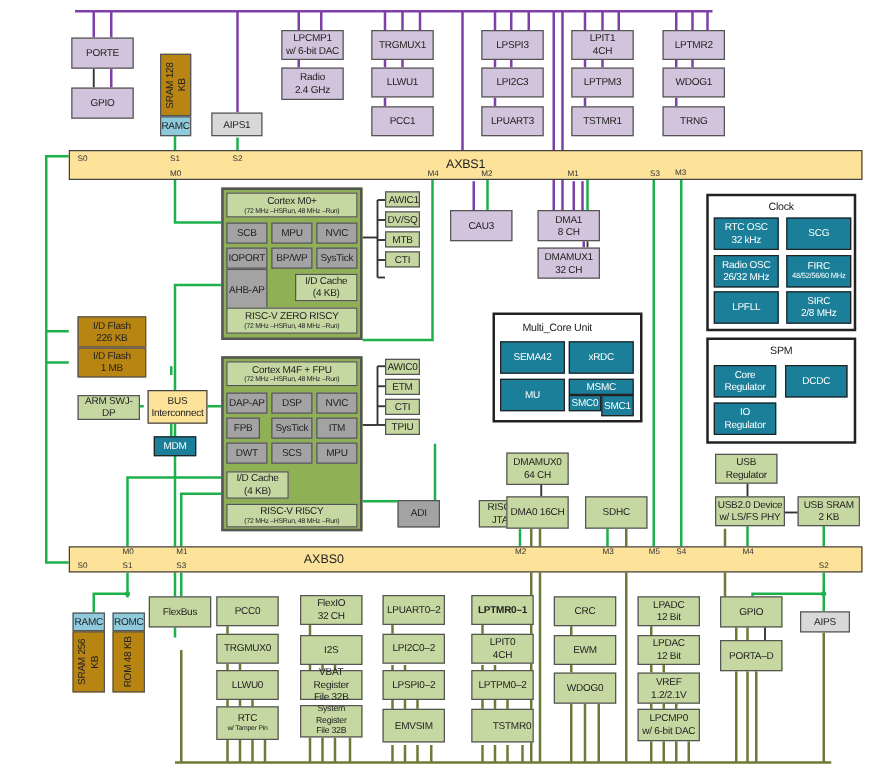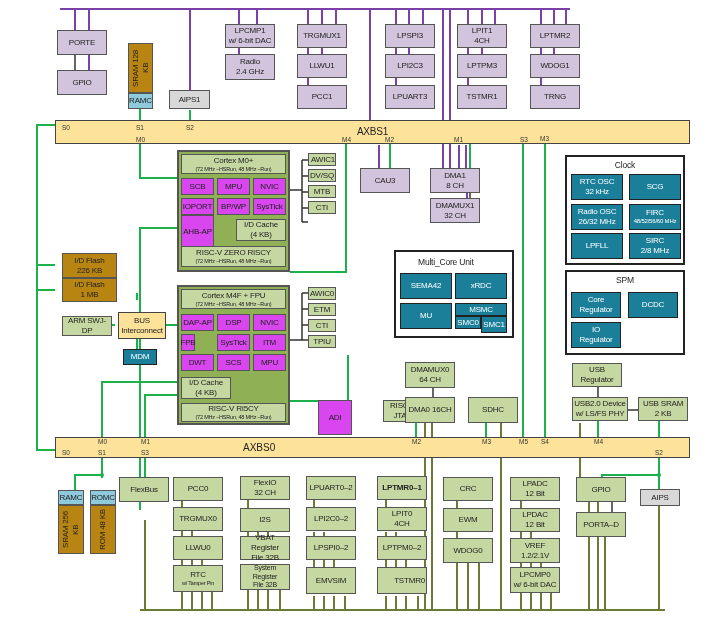--- a/index.html
+++ b/index.html
@@ -1,21 +1,21 @@
 <!DOCTYPE html>
 <html><head>
 <meta charset="utf-8">
 <style>
   html,body{margin:0;padding:0;background:#fff;}
   body{width:708px;height:622px;position:relative;overflow:hidden;font-family:"Liberation Sans",sans-serif;color:#222;}
   .b{position:absolute;box-sizing:border-box;display:flex;flex-direction:column;align-items:center;justify-content:center;text-align:center;line-height:1.25;font-size:8px;letter-spacing:-0.2px;}
   .pur{background:#d2c4dc;border:1.5px solid #555;}
   .grn{background:#c6d8a1;border:1.5px solid #555;}
   .dgrn{background:#8fb055;border:2px solid #555;}
-  .wht{background:#d946ef;border:1.5px solid #555;}
+  .wht{background:#a3a3a3;border:1.5px solid #555;}
   .teal{background:#1b7f99;border:1.5px solid #222;color:#fff;}
   .blue{background:#8ec9dc;border:1.5px solid #555;}
   .gold{background:#b88412;border:1.5px solid #555;}
   .gray{background:#d8d8d8;border:1.5px solid #555;}
   .bus{background:#fde29a;border:1.5px solid #444;}
   .frame{background:#fff;border:2px solid #222;}
   .sub{font-size:5.5px;}
   .lbl{position:absolute;font-size:6.5px;color:#333;}
   .rot{writing-mode:vertical-rl;transform:rotate(180deg);}
   svg.wires{position:absolute;left:0;top:0;}
@@ -417,21 +417,21 @@
   </div>
 <div class="b wht" style="left:181px;top:314px;width:33px;height:17px;">
     <span>DAP-AP</span>
   </div>
 <div class="b wht" style="left:217px;top:314px;width:33px;height:17px;">
     <span>DSP</span>
   </div>
 <div class="b wht" style="left:253px;top:314px;width:33px;height:17px;">
     <span>NVIC</span>
   </div>
-<div class="b wht" style="left:181px;top:334px;width:14px;height:17px;">
+<div class="b wht" style="left:181px;top:334px;width:27px;height:17px;">
     <span>FPB</span>
   </div>
 <div class="b wht" style="left:217px;top:334px;width:33px;height:17px;">
     <span>SysTick</span>
   </div>
 <div class="b wht" style="left:253px;top:334px;width:33px;height:17px;">
     <span>ITM</span>
   </div>
 <div class="b wht" style="left:181px;top:354px;width:33px;height:17px;">
     <span>DWT</span>
@@ -456,21 +456,21 @@
 <div class="b grn" style="left:308px;top:303px;width:28px;height:13px;">
     <span>ETM</span>
   </div>
 <div class="b grn" style="left:308px;top:319px;width:28px;height:13px;">
     <span>CTI</span>
   </div>
 <div class="b grn" style="left:308px;top:335px;width:28px;height:13px;">
     <span>TPIU</span>
   </div>
 
-<div class="b wht" style="left:318px;top:400px;width:34px;height:35px;">
+<div class="b wht" style="left:318px;top:400px;width:34px;height:22px;">
     <span>ADI</span>
   </div>
 <div class="b grn" style="left:351px;top:400px;width:40px;height:22px;margin-left:32px;">
     <span>RISC-V</span>
     <span>JTAG</span>
   </div>
 
 <div class="b grn" style="left:405px;top:362px;width:50px;height:26px;">
     <span>DMAMUX0</span>
     <span>64 CH</span>

